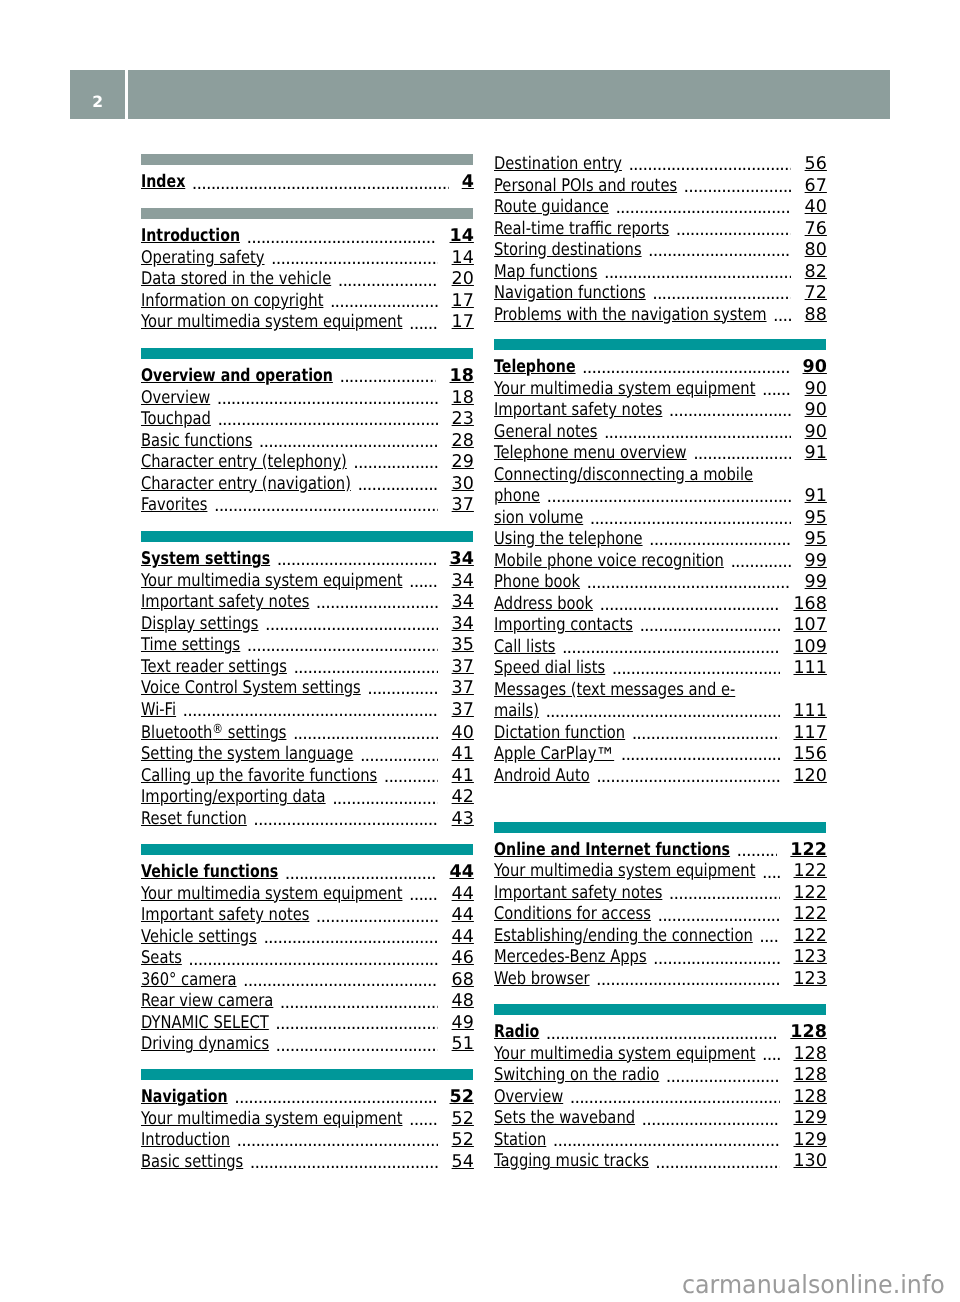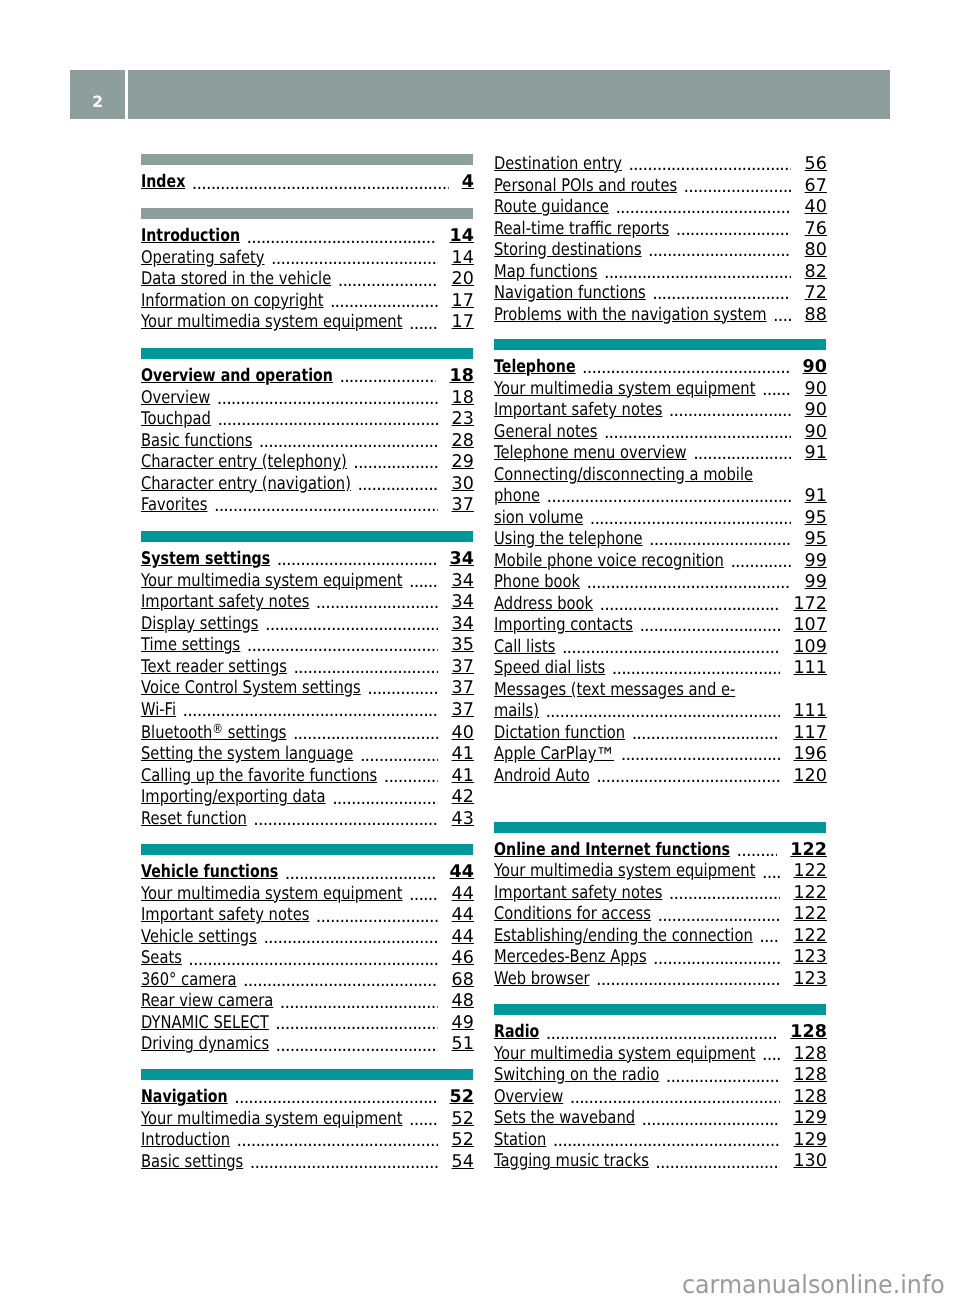--- a/index.html
+++ b/index.html
@@ -599,21 +599,21 @@
             </span>
             <span class="pg">99</span>
           </div>
       </div>
       <div class="row">
         <div class="ln">
             <span class="title" style="margin-right: -18.8675px;">Address book</span>
             <span class="dots">
               <i>................................................................................</i>
             </span>
-            <span class="pg">172</span>
+            <span class="pg">168</span>
           </div>
       </div>
       <div class="row">
         <div class="ln">
             <span class="title" style="margin-right: -26.45px;">Importing contacts</span>
             <span class="dots">
               <i>................................................................................</i>
             </span>
             <span class="pg">107</span>
           </div>
@@ -656,21 +656,21 @@
             </span>
             <span class="pg">117</span>
           </div>
       </div>
       <div class="row">
         <div class="ln">
             <span class="title" style="margin-right: -22.8875px;">Apple CarPlay<span class="tm">™</span></span>
             <span class="dots">
               <i>................................................................................</i>
             </span>
-            <span class="pg">196</span>
+            <span class="pg">156</span>
           </div>
       </div>
       <div class="row">
         <div class="ln">
             <span class="title" style="margin-right: -18.2175px;">Android Auto</span>
             <span class="dots">
               <i>................................................................................</i>
             </span>
             <span class="pg">120</span>
           </div>

